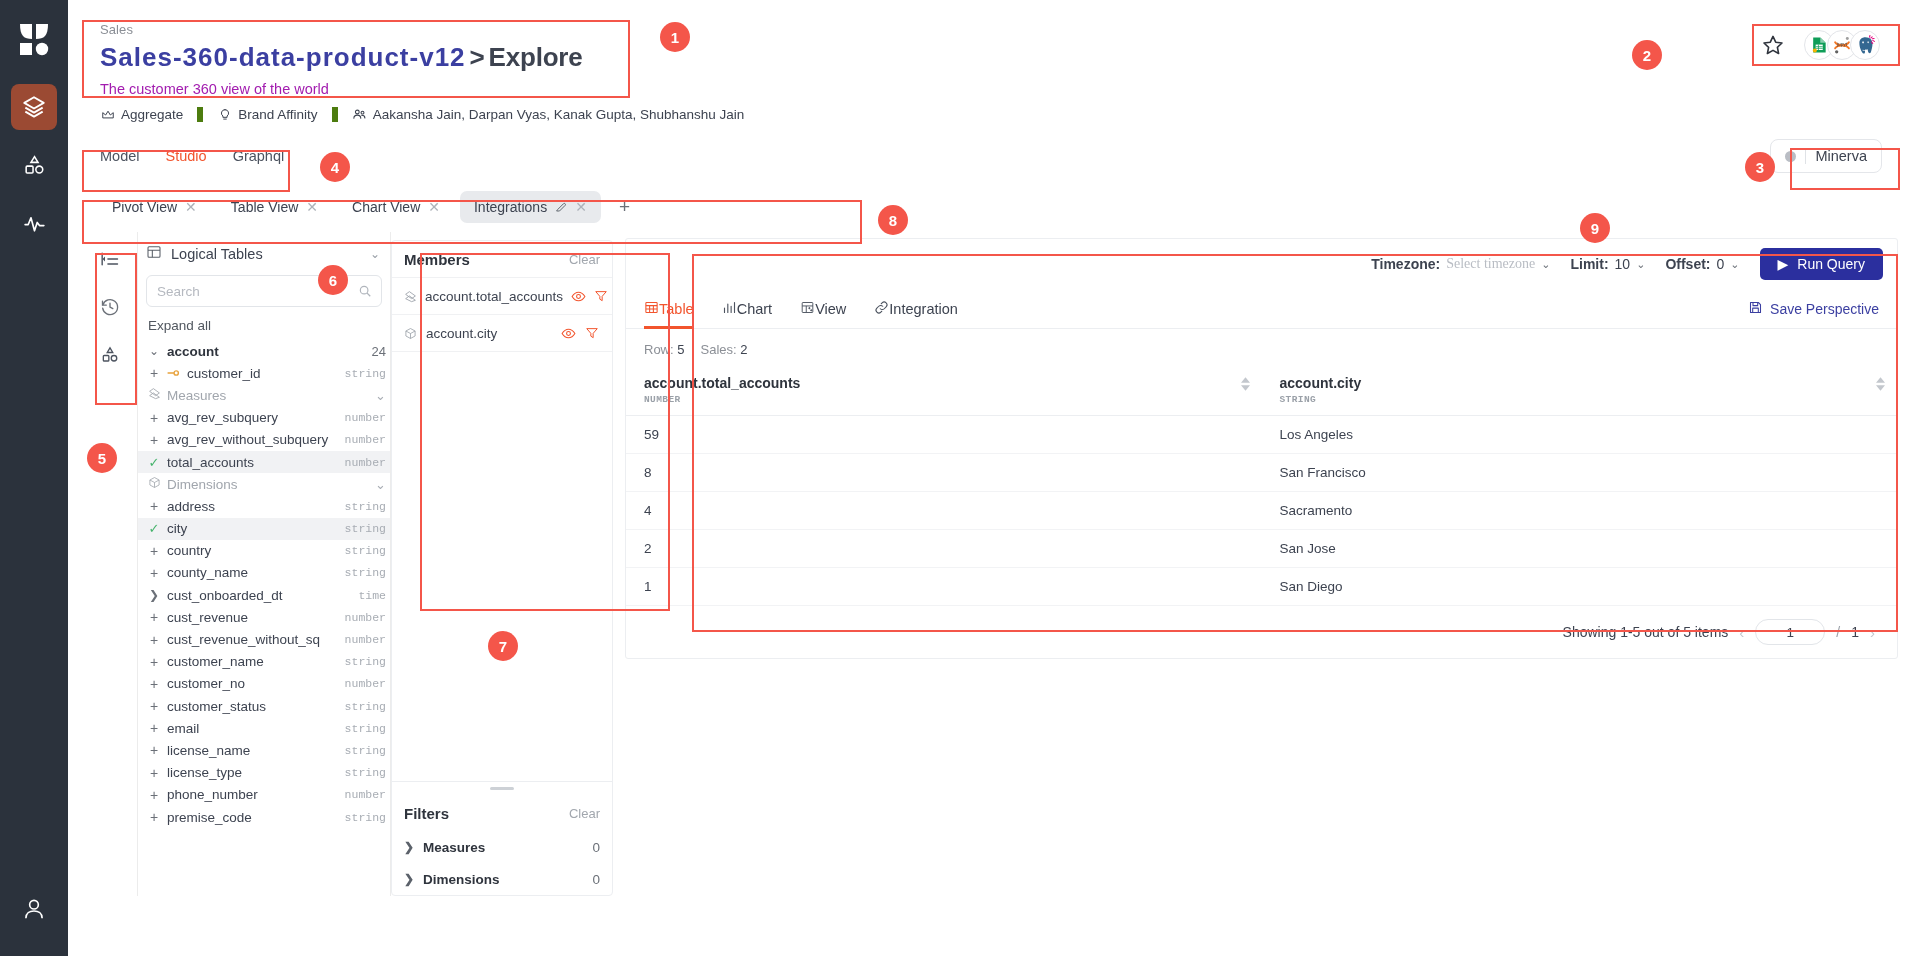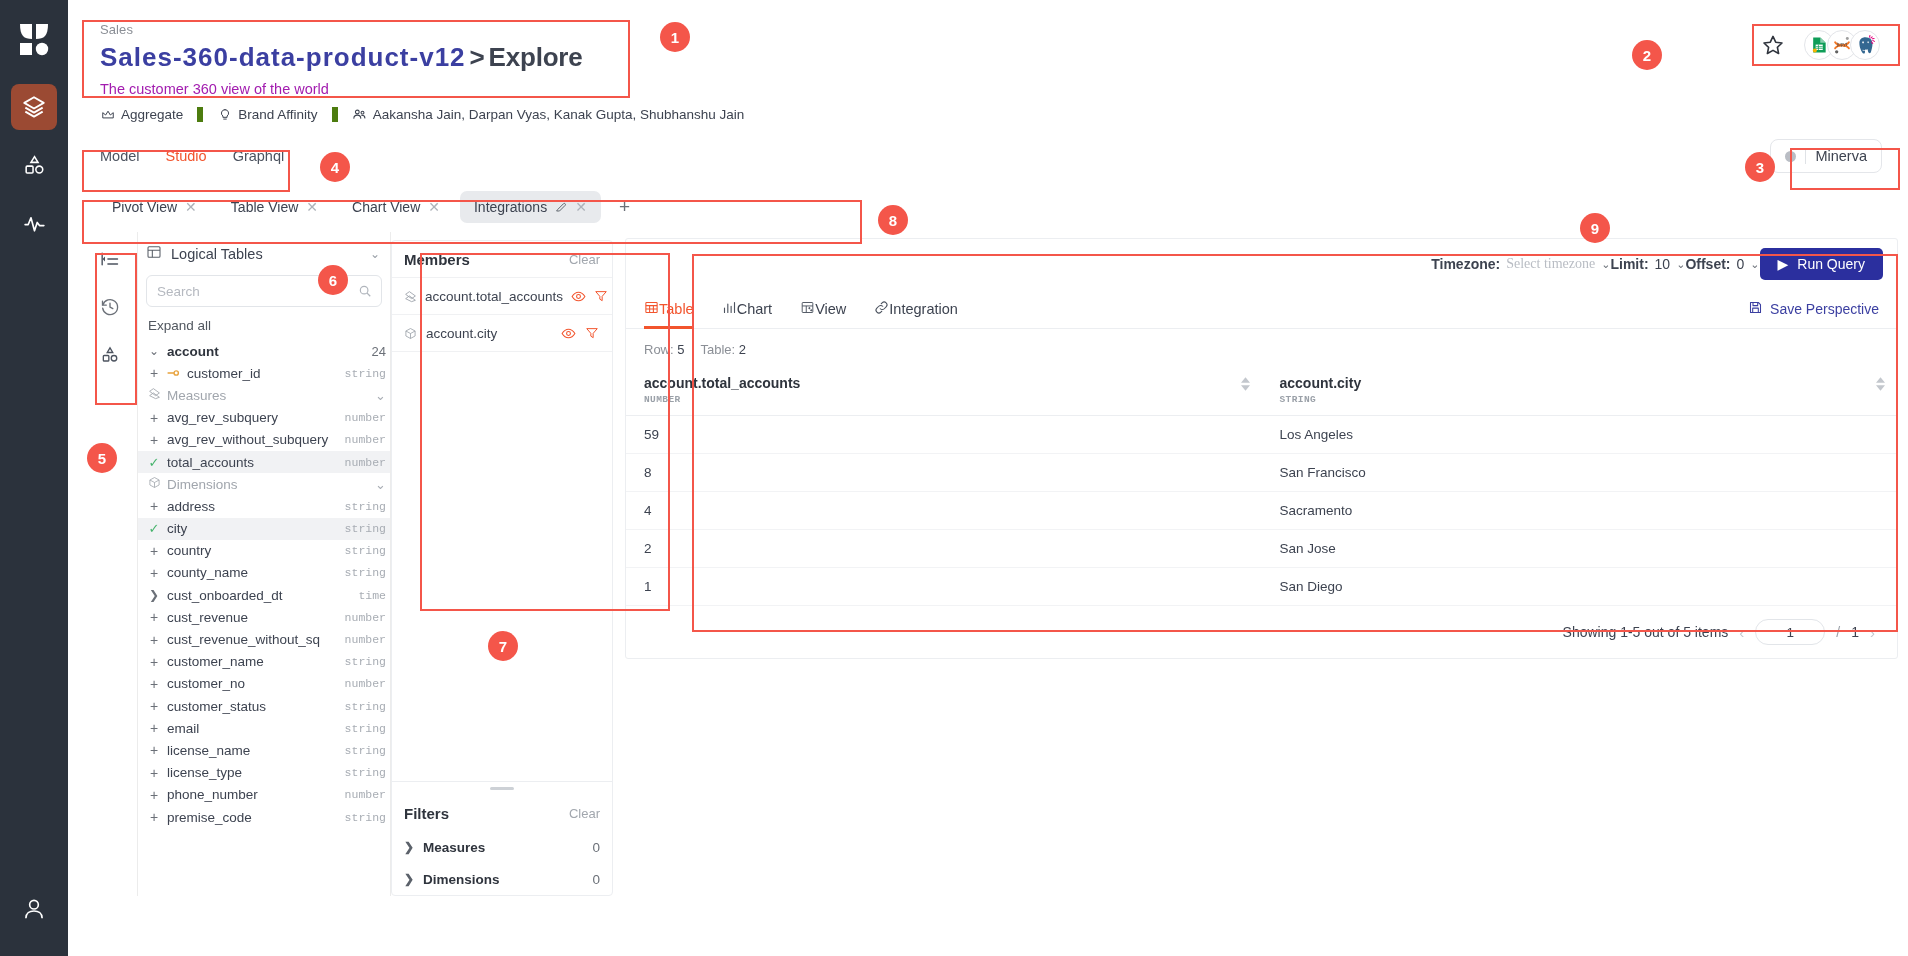--- a/index.html
+++ b/index.html
@@ -138,21 +138,21 @@
     display: flex; align-items: center; gap: 9px; height: 32px; padding: 0 12px;
     font-size: 13.5px; color: #2f343d; font-weight: bold; cursor:pointer;
   }
   .filter-row .fname { flex: 1; }
   .filter-row .fcount { font-weight: normal; color: #6b7078; }
   .filter-row .fchev { color: #5b616a; font-size: 12px; }
 
   
   .results { flex: 1; min-width: 0; display: flex; flex-direction: column; padding: 6px 10px 0 12px; }
   .res-card { border: 1px solid #eceef1; border-radius: 3px; display:flex; flex-direction:column;}
-  .res-toolbar { height: 50px; display: flex; align-items: center; justify-content: flex-end; padding: 0 14px; }
+  .res-toolbar { height: 50px; display: flex; align-items: center; justify-content: flex-end; gap: 20px; padding: 0 14px; }
   .tb-item { display: flex; align-items: center; gap: 6px; font-size: 14px; color: #3d4350; }
   .tb-label { font-weight: bold; color:#3d4350; }
   .tb-val { color: #3d4350; }
   .tb-val.ph { color: #b9bdc4; font-family: Liberation Serif, serif; }
   .tb-chev { color: #6b7078; font-size: 11px; }
   .run-btn {
     background: #2b2f9e; color: #fff; border: none; border-radius: 5px; height: 32px;
     padding: 0 18px; font-size: 14px; display: flex; align-items: center; gap: 9px;
     font-family: "Liberation Sans", sans-serif; cursor: pointer;
   }
@@ -665,21 +665,21 @@
                     <path d="M8 4 V9 H15.5 V4"></path>
                     <rect x="7.5" y="13" width="9" height="7"></rect>
                   </svg>
               </span>
               <span>Save Perspective</span>
             </div>
           </div>
 
           <div class="rowcol">
             <span><span>Row:</span> <b>5</b></span>
-            <span><span>Table:</span> <b>2</b></span>
+            <span><span>Sales:</span> <b>2</b></span>
           </div>
 
           <table class="tbl">
             <thead>
               <tr>
                 <th style="width:50%">
                   <div class="th-name">account.total_accounts</div>
                   <div class="th-type">NUMBER</div>
                   <span class="sorter">
                     <svg width="9" height="6" viewBox="0 0 10 6">

